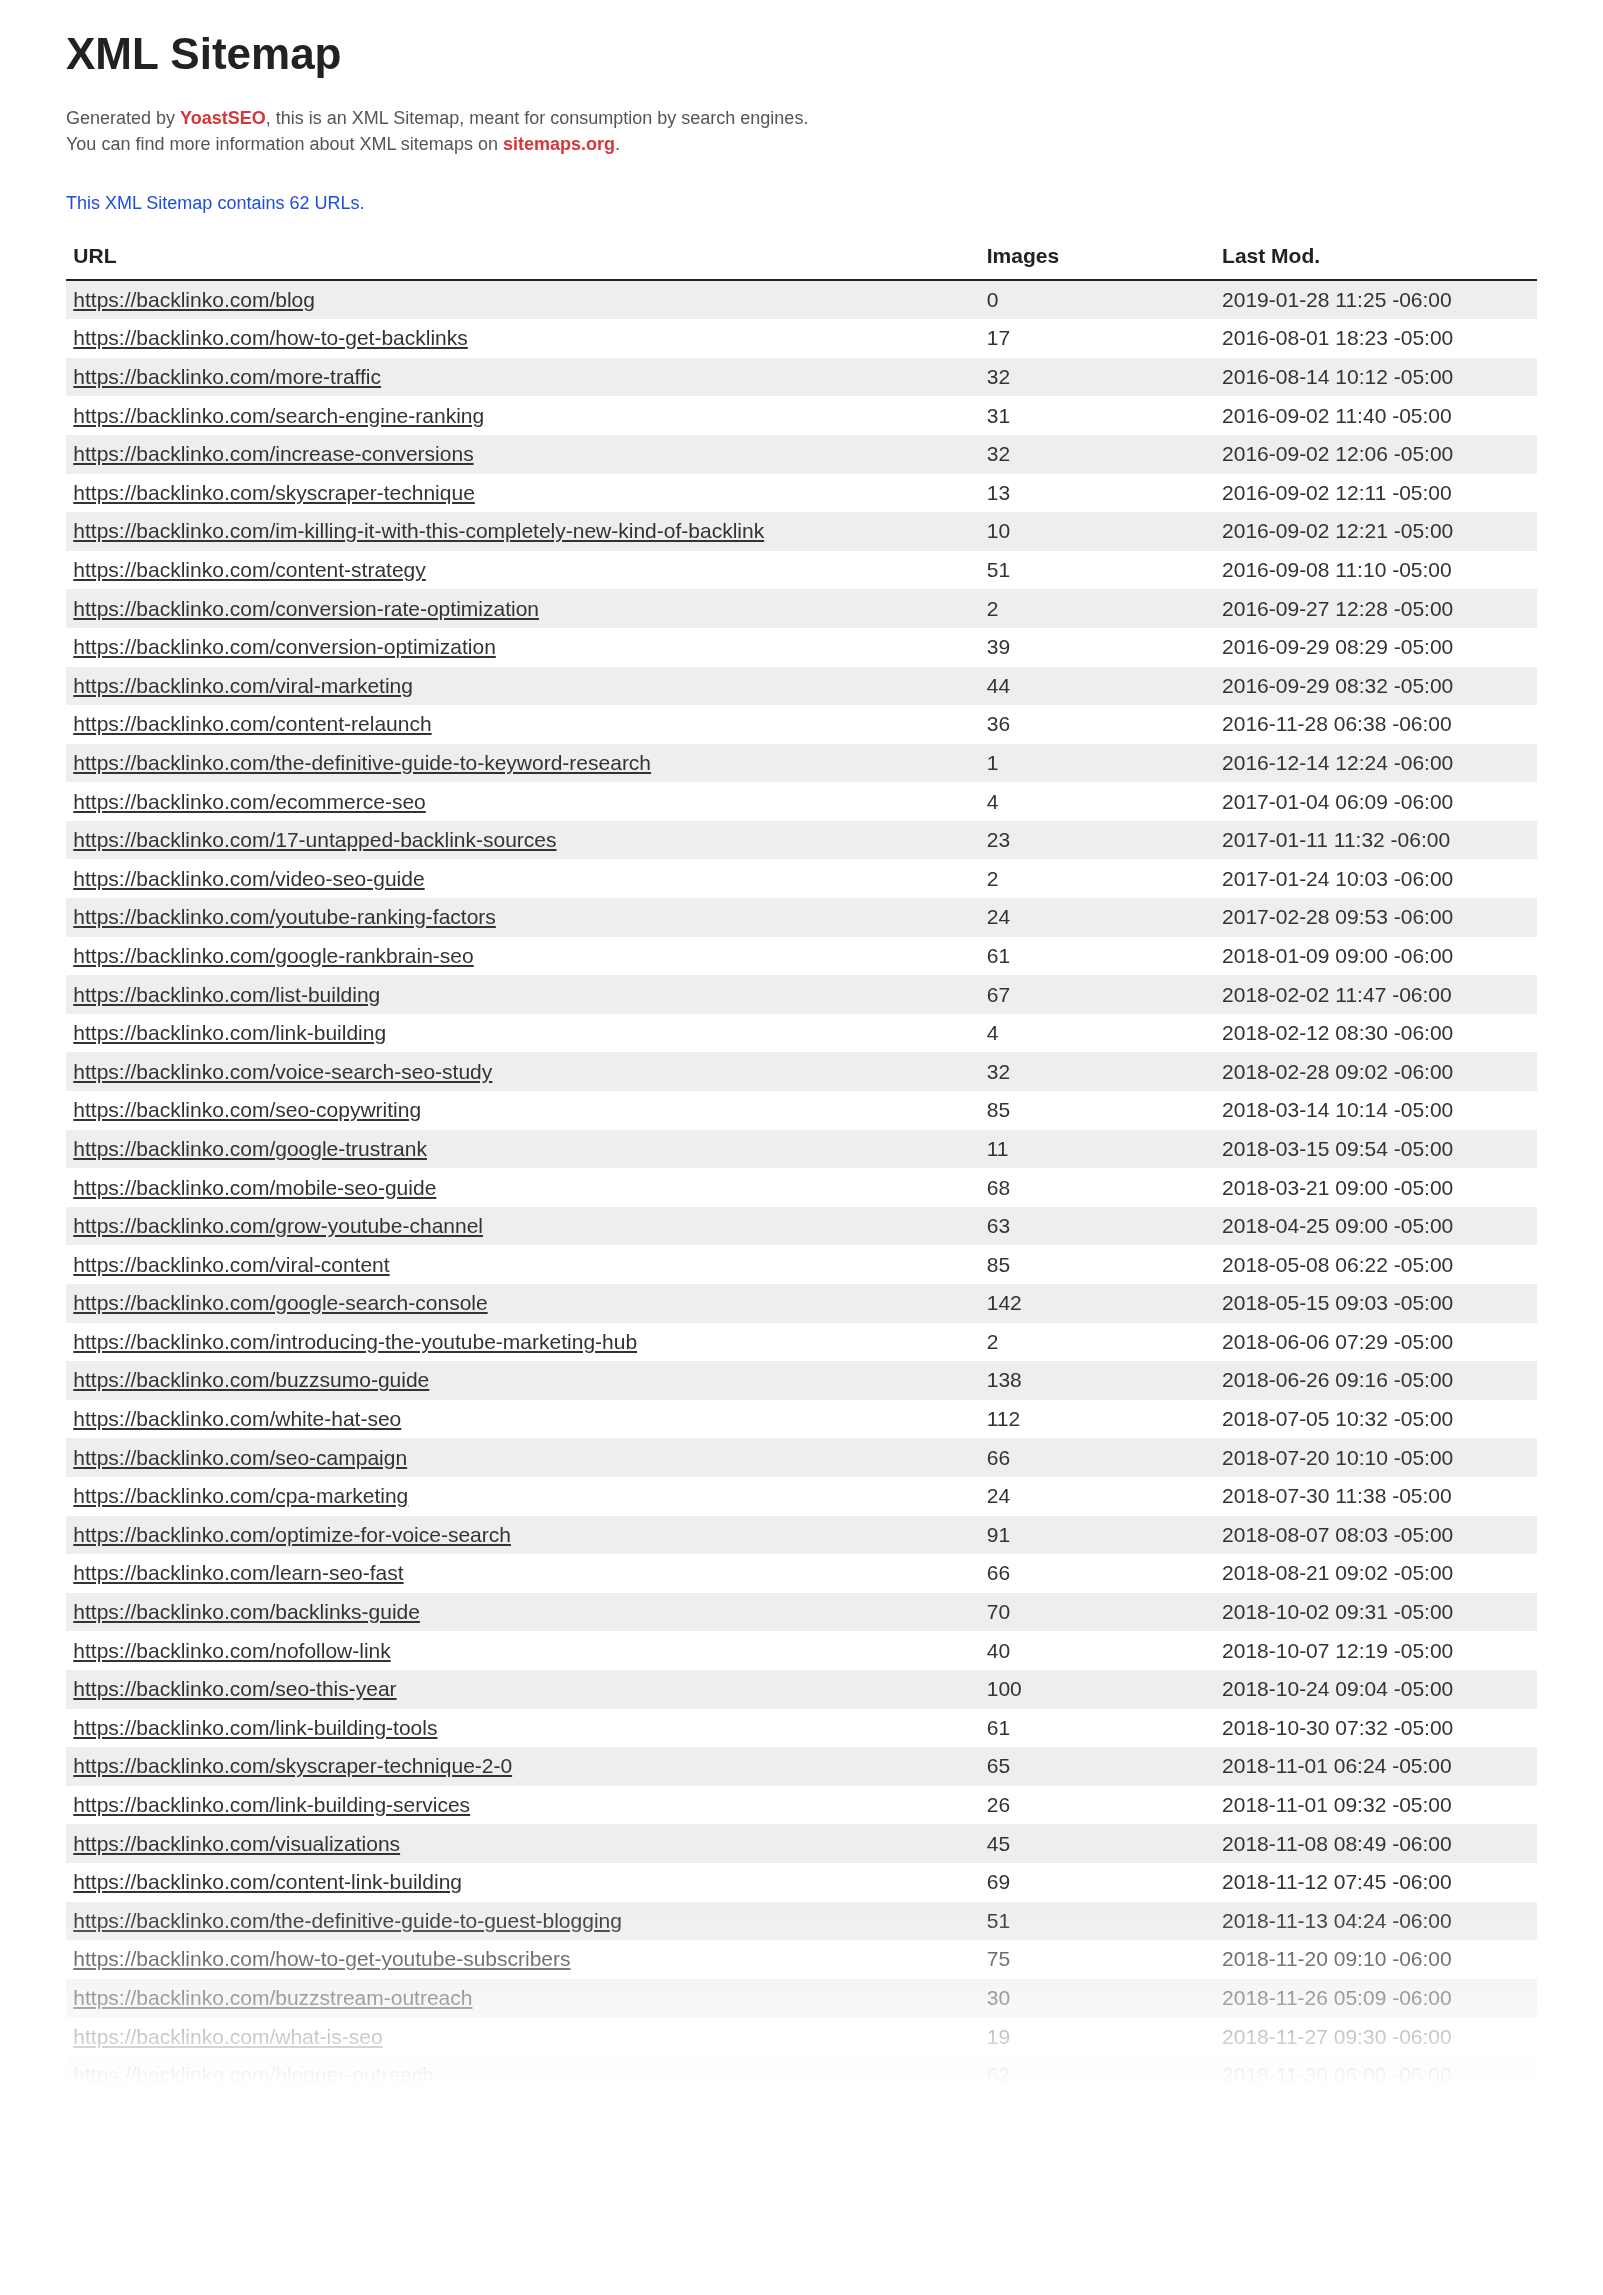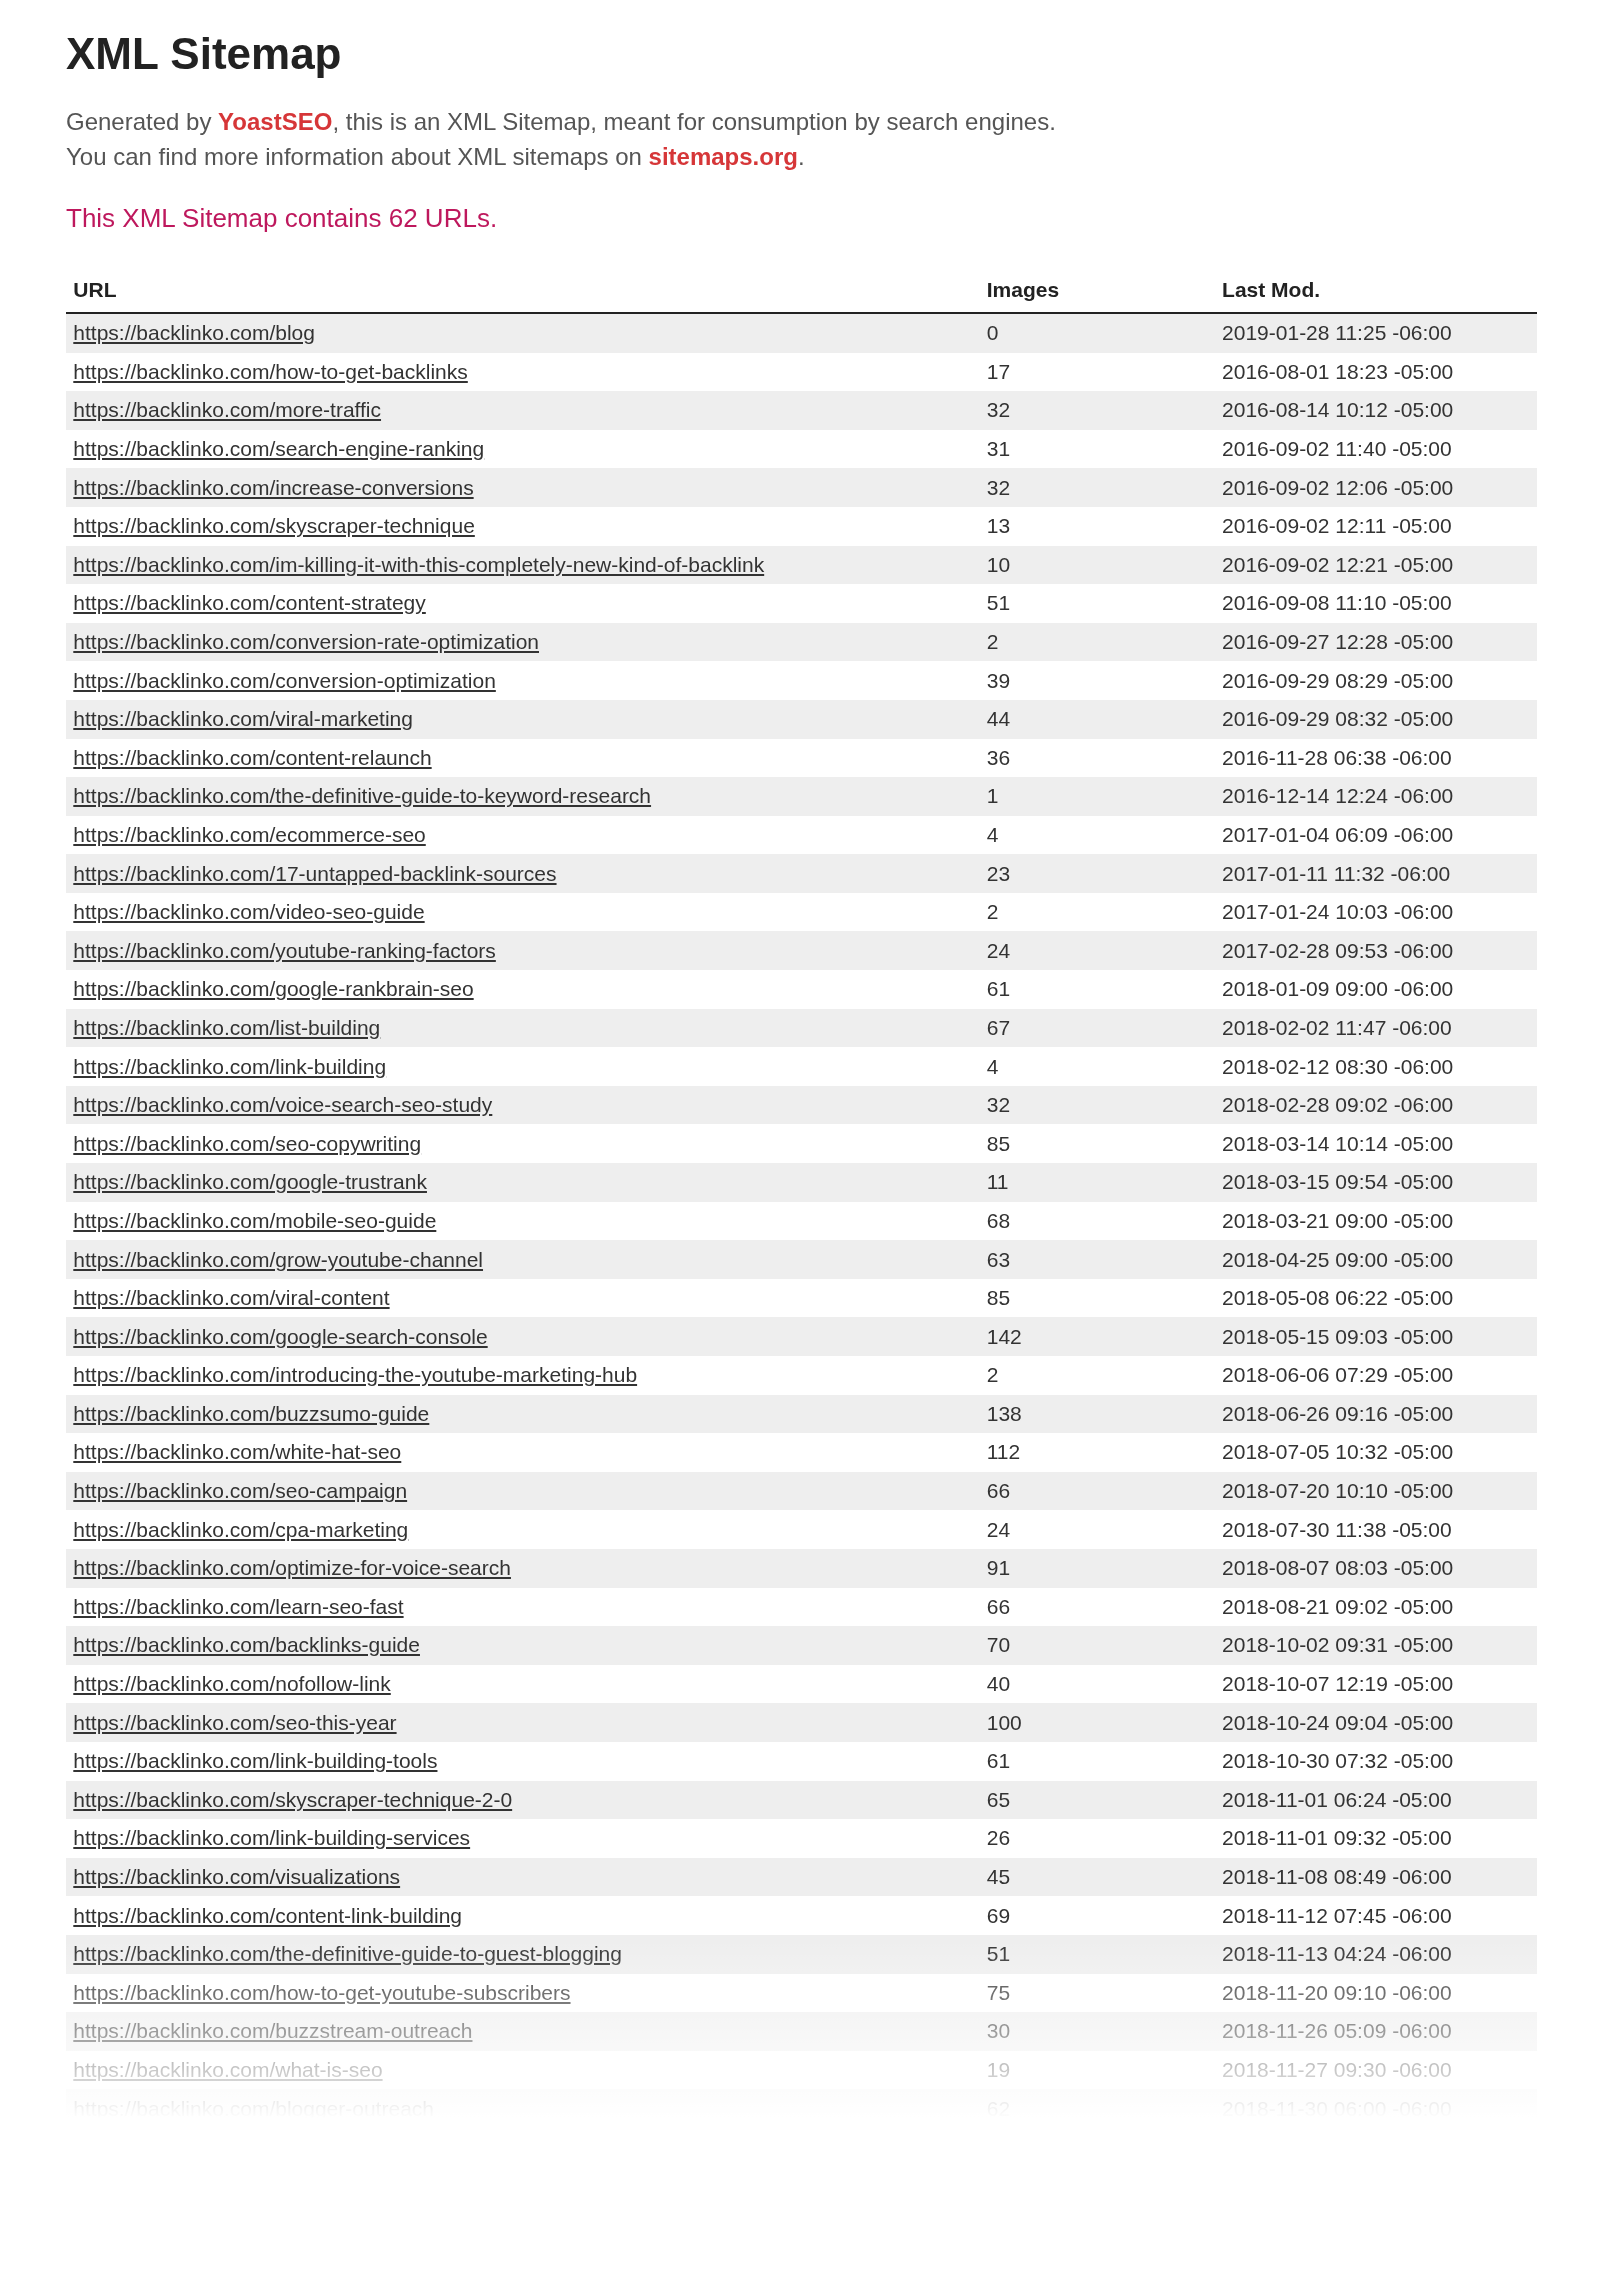--- a/index.html
+++ b/index.html
@@ -14,34 +14,34 @@
       width: 1603px;
       color: #333;
     }
     h1 {
       font-size: 44px;
       font-weight: 700;
       color: #222;
       margin-bottom: 26px;
     }
     .description {
-      font-size: 24px;
+      font-size: 18px;
       color: #555;
       line-height: 1.45;
-      margin-bottom: 28px;
+      margin-bottom: 36px;
     }
     .description a {
       color: #d63638;
       font-weight: 600;
       text-decoration: none;
     }
     .count-line {
-      font-size: 26px;
-      color: #be185d;
-      margin-bottom: 34px;
+      font-size: 18px;
+      color: #1d4ed8;
+      margin-bottom: 20px;
     }
     table {
       width: 100%;
       border-collapse: collapse;
       font-size: 21px;
     }
     thead th {
       text-align: left;
       font-weight: 700;
       color: #222;

